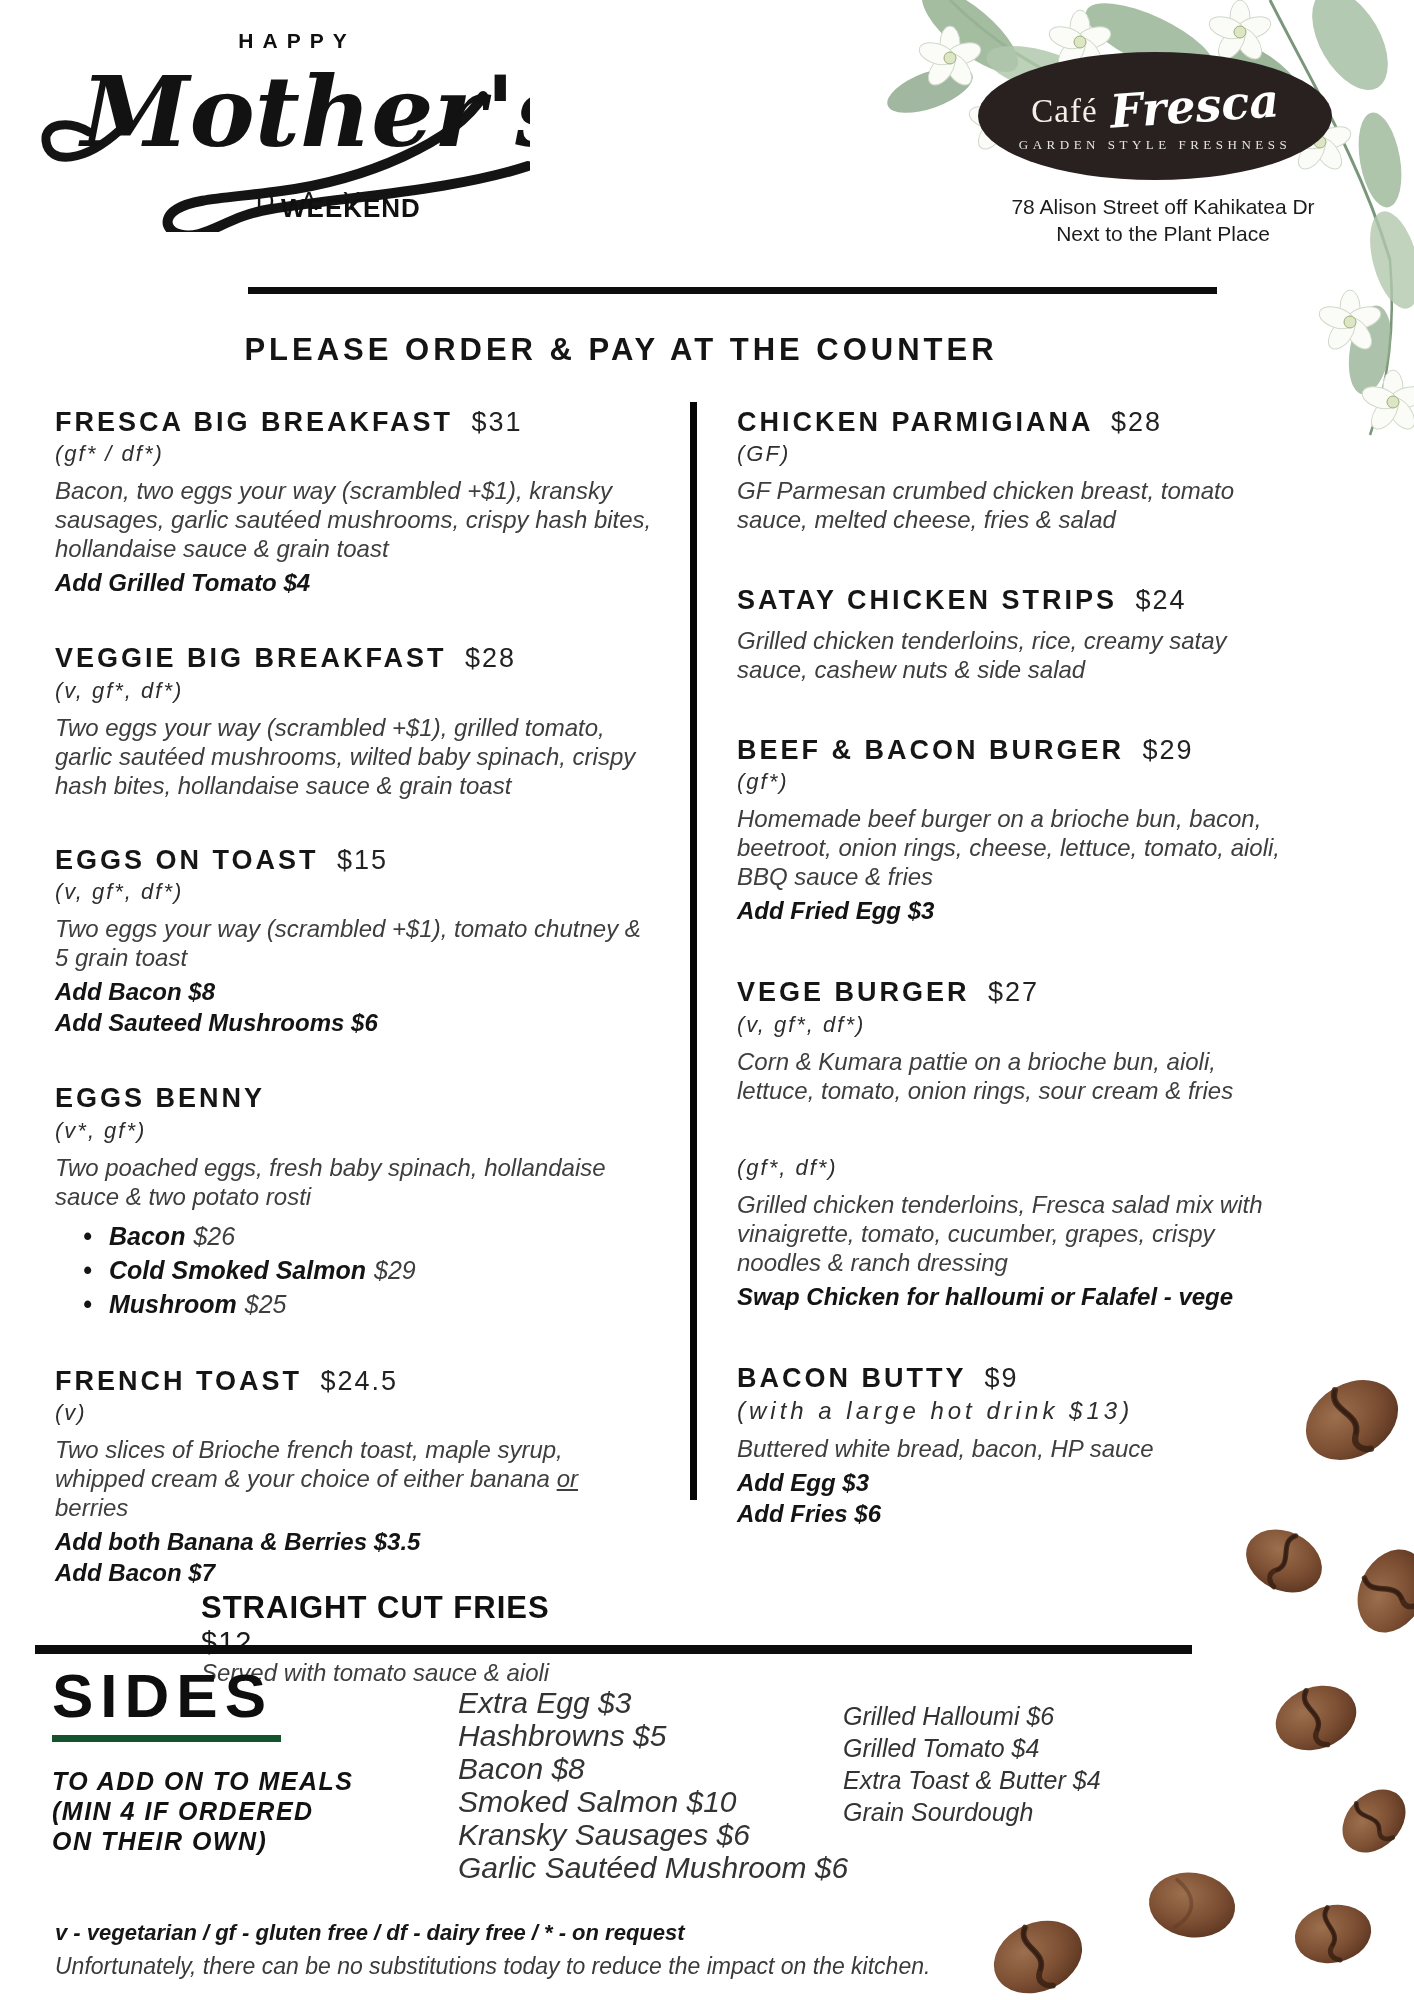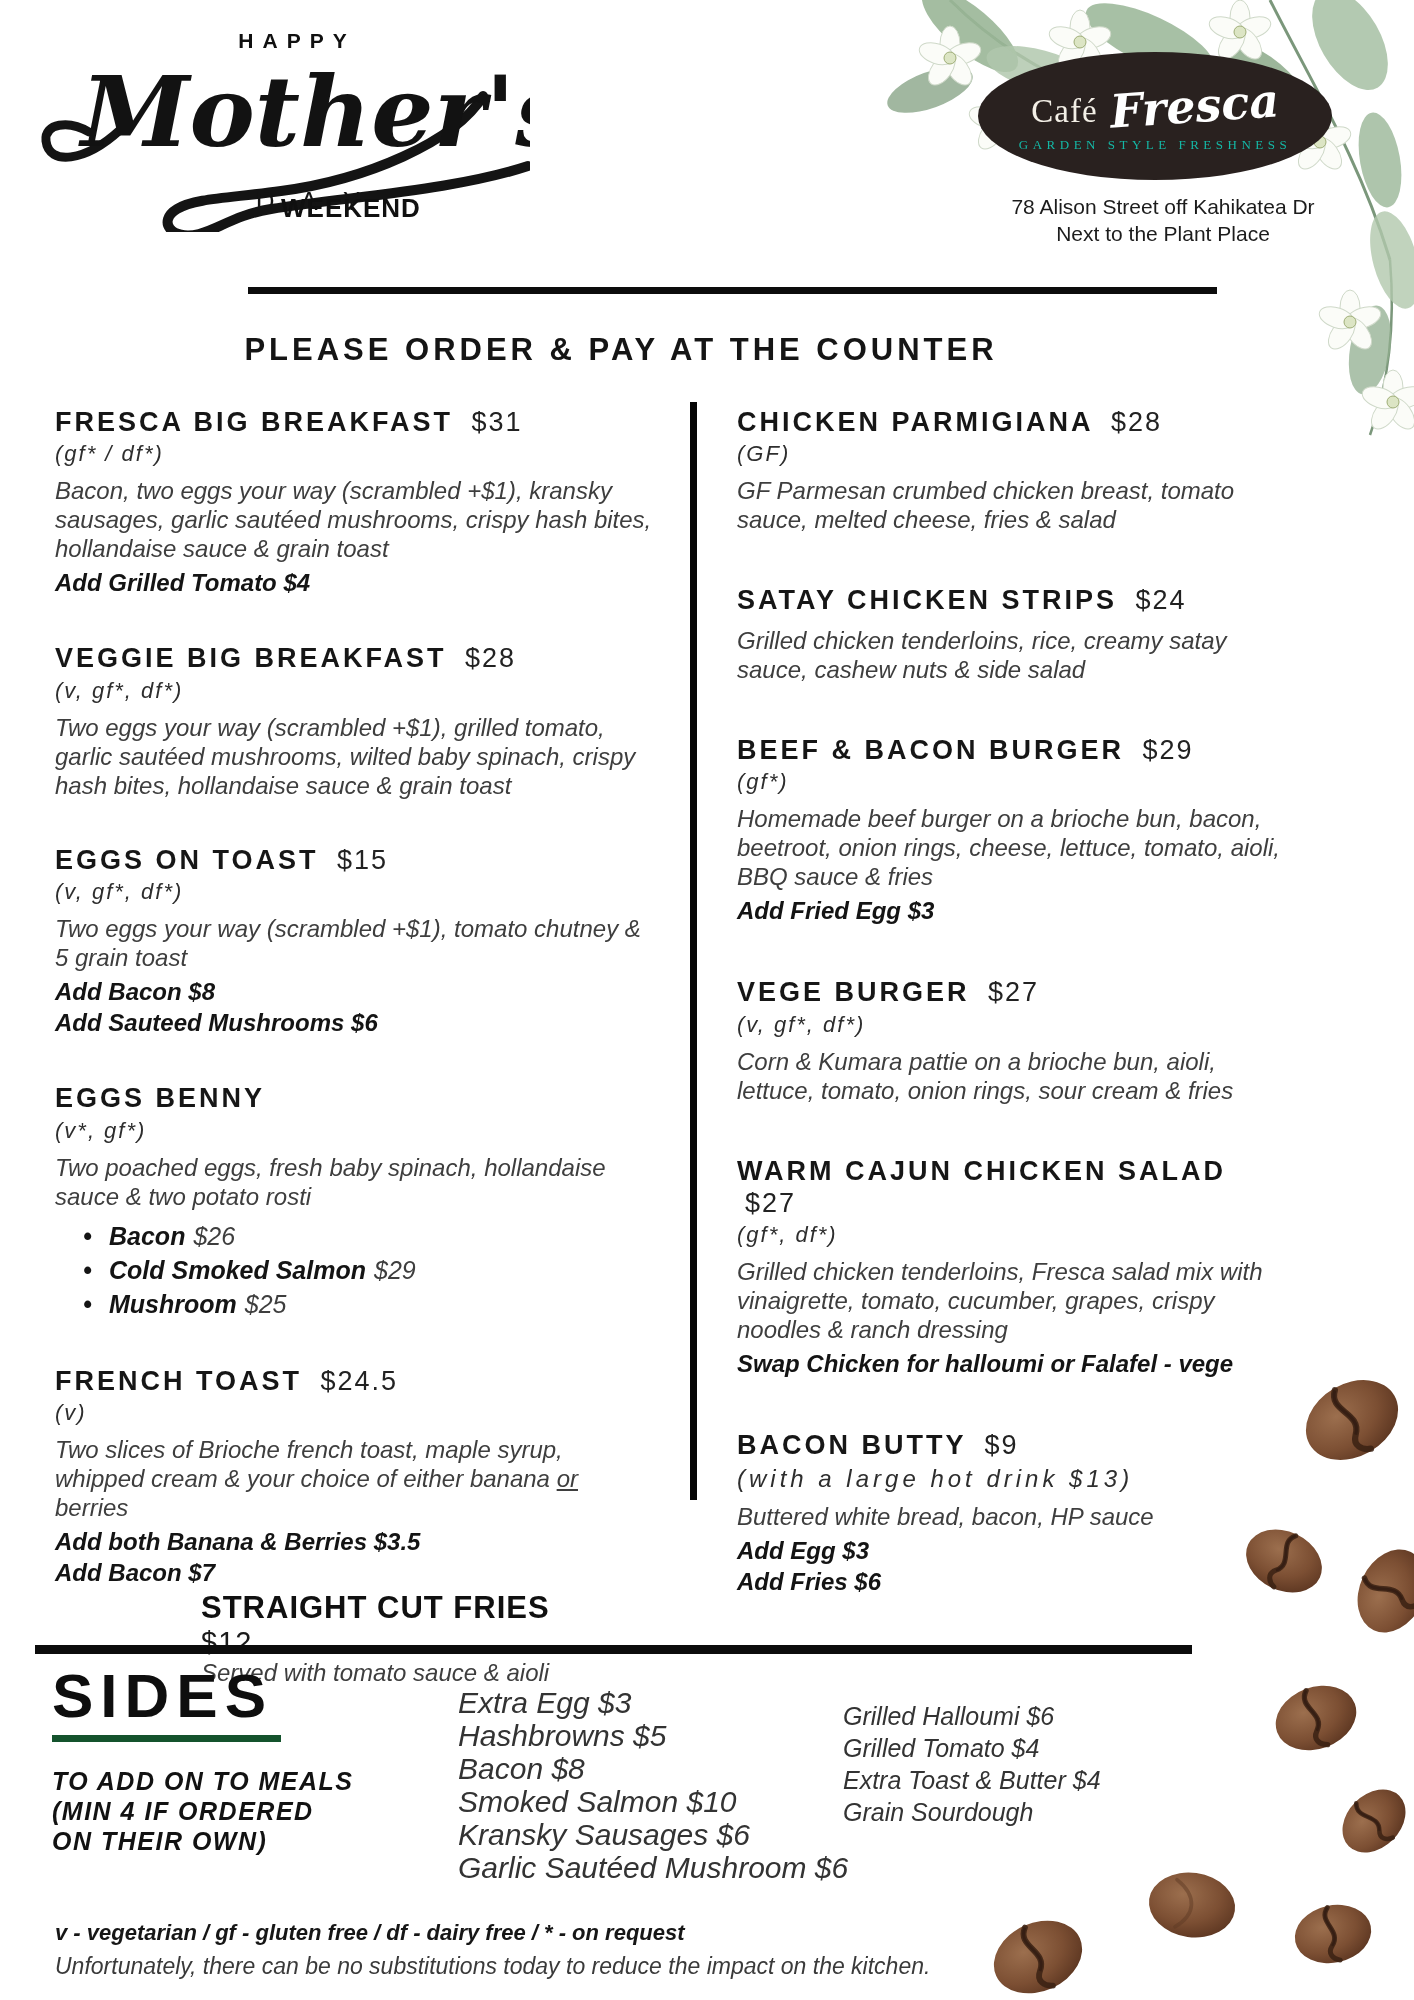--- a/index.html
+++ b/index.html
@@ -9,21 +9,21 @@
   
   .script-logo{position:absolute;left:25px;top:10px;width:505px;height:222px;}
   .weekend{position:absolute;left:281px;top:193px;font-size:26px;font-weight:bold;letter-spacing:1px;color:#101010;}
   .flowers{position:absolute;left:850px;top:0;width:564px;height:445px;}
   .logo-oval{position:absolute;left:978px;top:52px;width:354px;height:128px;background:#29211f;
              border-radius:50%;display:flex;flex-direction:column;align-items:center;justify-content:center;z-index:2;}
   .logo-row{display:flex;align-items:baseline;}
   .cafe{font-family:"Liberation Serif",serif;font-size:33px;color:#f3efe6;letter-spacing:1px;}
   .fresca{font-family:"DejaVu Serif",serif;font-style:italic;font-weight:bold;font-size:46px;color:#ffffff;
           transform:rotate(-4deg);display:inline-block;margin-left:12px;}
-  .tagline{font-family:"Liberation Serif",serif;font-size:13px;letter-spacing:4.5px;color:#14b8a6;margin-top:4px;white-space:nowrap;}
+  .tagline{font-family:"Liberation Serif",serif;font-size:13px;letter-spacing:4.5px;color:#e5e5e5;margin-top:4px;white-space:nowrap;}
   .address{position:absolute;left:1003px;top:193px;width:320px;text-align:center;font-size:21px;line-height:27px;color:#1c1c1c;z-index:2;}
   .top-rule{position:absolute;left:248px;top:287px;width:969px;height:7px;background:#0c0c0c;}
   .order-heading{position:absolute;left:40px;top:316px;width:1130px;margin:16px;text-align:center;
                  font-size:31px;font-weight:bold;letter-spacing:4px;color:#151515;}
 
   
   #col-left{position:absolute;left:55px;top:406px;width:600px;}
   #col-right{position:absolute;left:737px;top:406px;width:548px;}
   .col-divider{position:absolute;left:690px;top:402px;width:7px;height:1098px;background:#050505;}
   .item{margin-bottom:44px;}
@@ -249,21 +249,20 @@
         <div class="addons">
           <div class="addon">Add Fried Egg $3</div>
         </div>
       </section>
       <section class="item">
         <h3 class="item-title"><span class="nm">VEGE BURGER</span> <span class="pr">$27</span></h3>
         <div class="diet">(v, gf*, df*)</div>
         <p class="desc">Corn &amp; Kumara pattie on a brioche bun, aioli, lettuce, tomato, onion rings, sour cream &amp; fries</p>
       </section>
       <section class="item">
-        <h3 class="item-title"><span class="nm">WARM CAJUN CHICKEN SALAD</span> <span class="pr">$27</span></h3>
         <div class="diet">(gf*, df*)</div>
         <p class="desc">Grilled chicken tenderloins, Fresca salad mix with vinaigrette, tomato, cucumber, grapes, crispy noodles &amp; ranch dressing</p>
         <div class="addons">
           <div class="addon">Swap Chicken for halloumi or Falafel - vege</div>
         </div>
       </section>
       <section class="item">
         <h3 class="item-title"><span class="nm">BACON BUTTY</span> <span class="pr">$9</span></h3>
         <div class="diet wide">(with a large hot drink $13)</div>
         <p class="desc">Buttered white bread, bacon, HP sauce</p>

